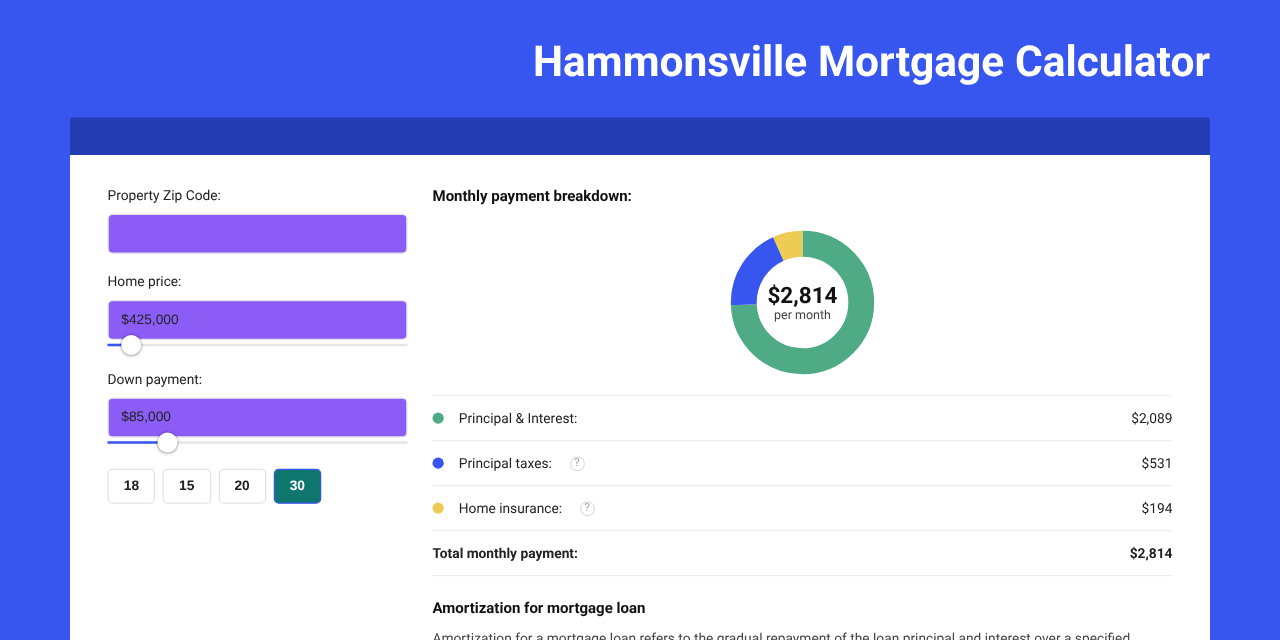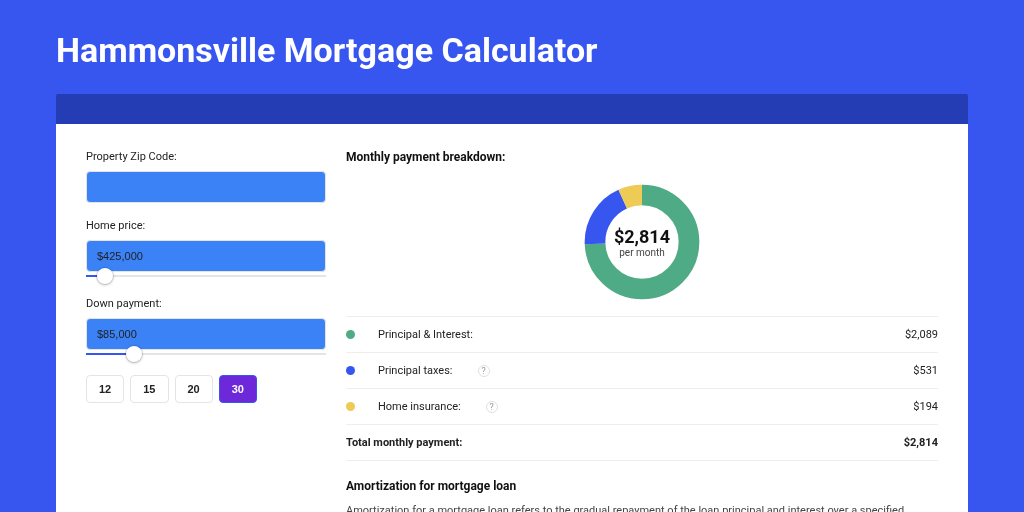--- a/index.html
+++ b/index.html
@@ -8,21 +8,21 @@
     background: #3756ef;
     width: 1024px;
     height: 512px;
     overflow: hidden;
   }
   .outer { padding: 30px 56px 0; }
   .title {
     color: #fff;
     font-size: 34px;
     font-weight: 700;
-    text-align: left;
+    text-align: right;
     margin-bottom: 24px;
   }
   .bar {
     background: #243db5;
     height: 30px;
     border-radius: 2px 2px 0 0;
   }
   .card {
     background: #fff;
     padding: 26px 30px 0;
@@ -35,21 +35,21 @@
   .lbl { font-size: 11px; color: #222; margin-bottom: 8px; display:block; }
   .group { margin-bottom: 16px; }
 
   .inp {
     width: 100%;
     border: 1px solid #e4e4e4;
     border-radius: 4px;
     padding: 9px 10px;
     font-size: 11px;
     color: #222;
-    background:#3b82f6;
+    background:#8b5cf6;
   }
   .slider-wrap { position: relative; height: 10px; margin-top: -1px;}
   .slider-track {
     position: absolute; top: 4px; left:0; right:0;
     height: 2px; background:#e5e5e5;
   }
   .slider-fill {
     position:absolute; top:4px; left:0; height:2px; background:#3756ef;
   }
   .slider-thumb {
@@ -61,41 +61,41 @@
   .row { display:flex; gap:8px; }
   .row .inp.small { flex: 0 0 72px; }
 
   .seg { display:flex; gap:0; }
   .seg button {
     border:1px solid #e4e4e4; background:#fff; color:#222;
     font-size:11px; font-weight:600;
     padding:7px 12px; cursor:pointer;
     border-radius:4px; margin-right:6px;
   }
-  .seg button.active { background:#6d28d9; color:#fff; border-color:#3756ef; }
+  .seg button.active { background:#0f766e; color:#fff; border-color:#3756ef; }
 
   .sect-title { font-size:12px; font-weight:700; color:#111; margin-bottom:10px; }
 
   .donut-wrap { display:flex; justify-content:center; padding: 6px 0 12px; }
   .donut { position:relative; width:124px; height:124px; }
   .donut svg { width:100%; height:100%; transform: rotate(-90deg); }
   .donut-center {
     position:absolute; inset:0; display:flex; flex-direction:column;
     align-items:center; justify-content:center;
   }
   .donut-value { font-size:18px; font-weight:700; color:#111;}
   .donut-sub { font-size:10px; color:#444; }
 
   .legend { border-top:1px solid #eee; }
   .legend-row {
     display:flex; align-items:center; justify-content:space-between;
     padding:11px 0; border-bottom:1px solid #eee;
     font-size:11px; color:#222;
   }
-  .legend-left { display:flex; align-items:center; gap:23px; }
+  .legend-left { display:flex; align-items:center; gap:12px; }
   .dot { width:9px; height:9px; border-radius:50%; display:inline-block; }
   .legend-row.total { font-weight:700; }
   .legend-row.total .legend-left { gap:0; }
   .help {
     width:12px; height:12px; border-radius:50%;
     display:inline-flex; align-items:center; justify-content:center;
     font-size:9px; color:#999; border:1px solid #e0e0e0;
     margin-left:2px;
   }
 
@@ -135,21 +135,21 @@
         <div class="slider-wrap">
           <div class="slider-track"></div>
           <div class="slider-fill" id="fill-dp" style="width: 20%;"></div>
           <div class="slider-thumb" id="thumb-dp" style="left: 20%;"></div>
         </div>
       </div>
 
 
       <div class="group">
         <div class="seg" id="seg">
-            <button>12</button>
+            <button>18</button>
             <button>15</button>
             <button>20</button>
             <button class="active">30</button>
           </div>
       </div>
 
     </div>
 
     <div class="right">
       <div class="sect-title">Monthly payment breakdown:</div>

